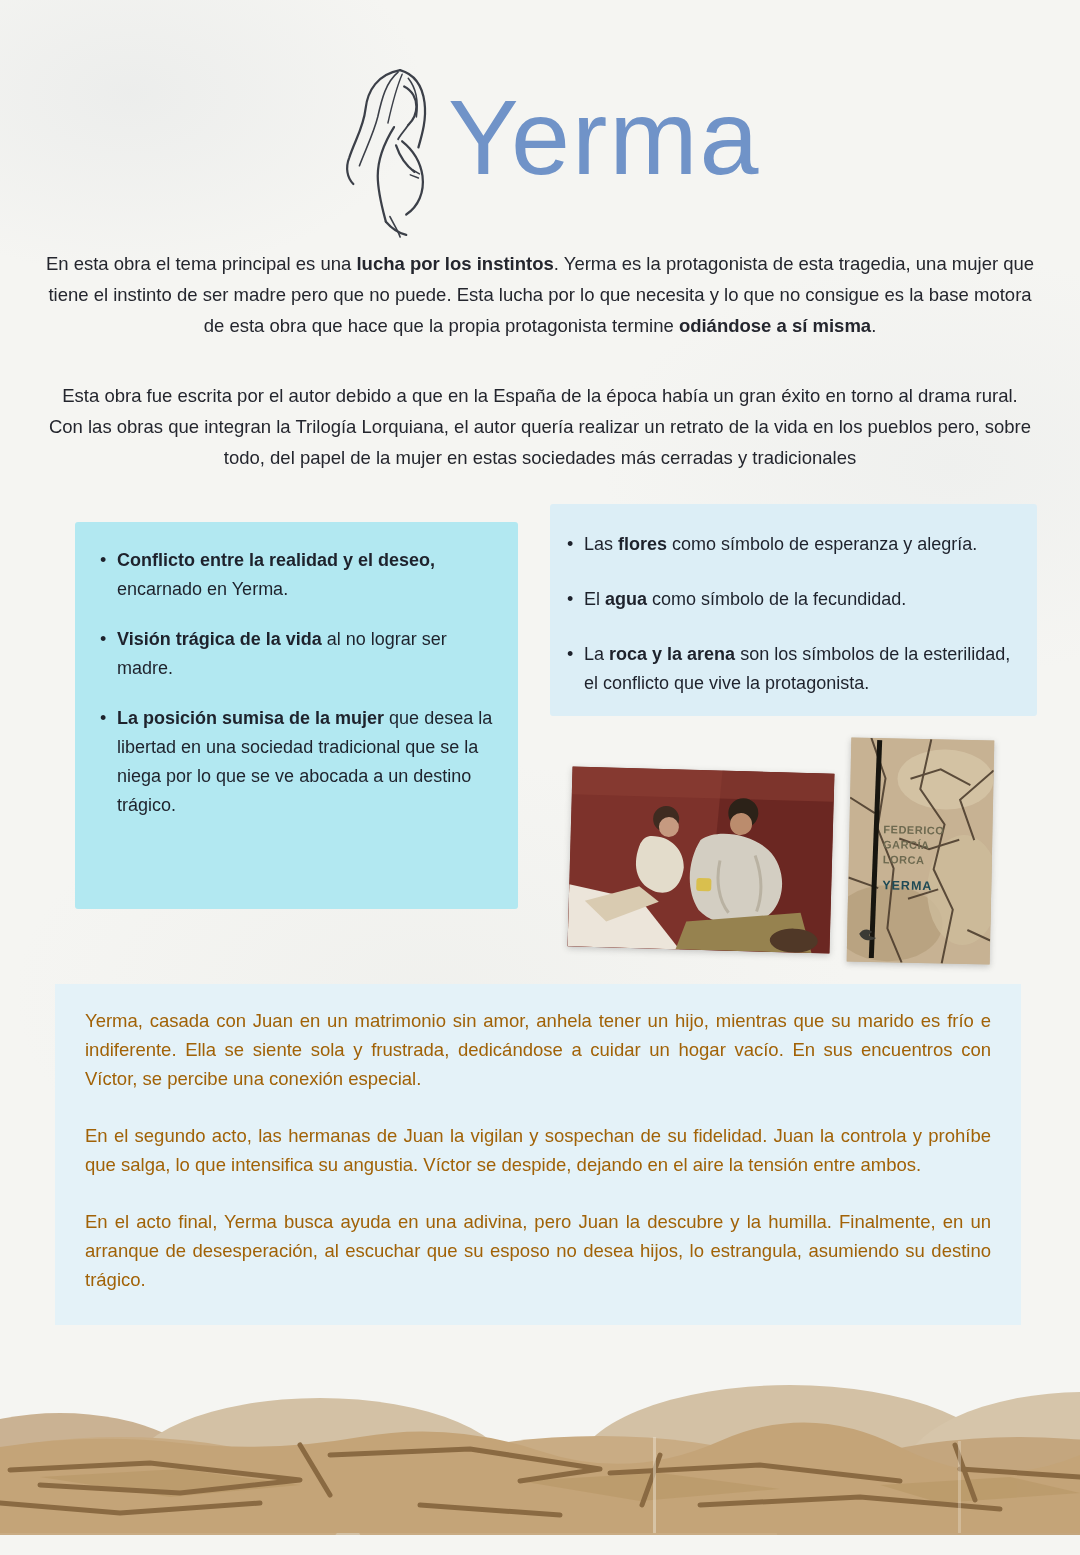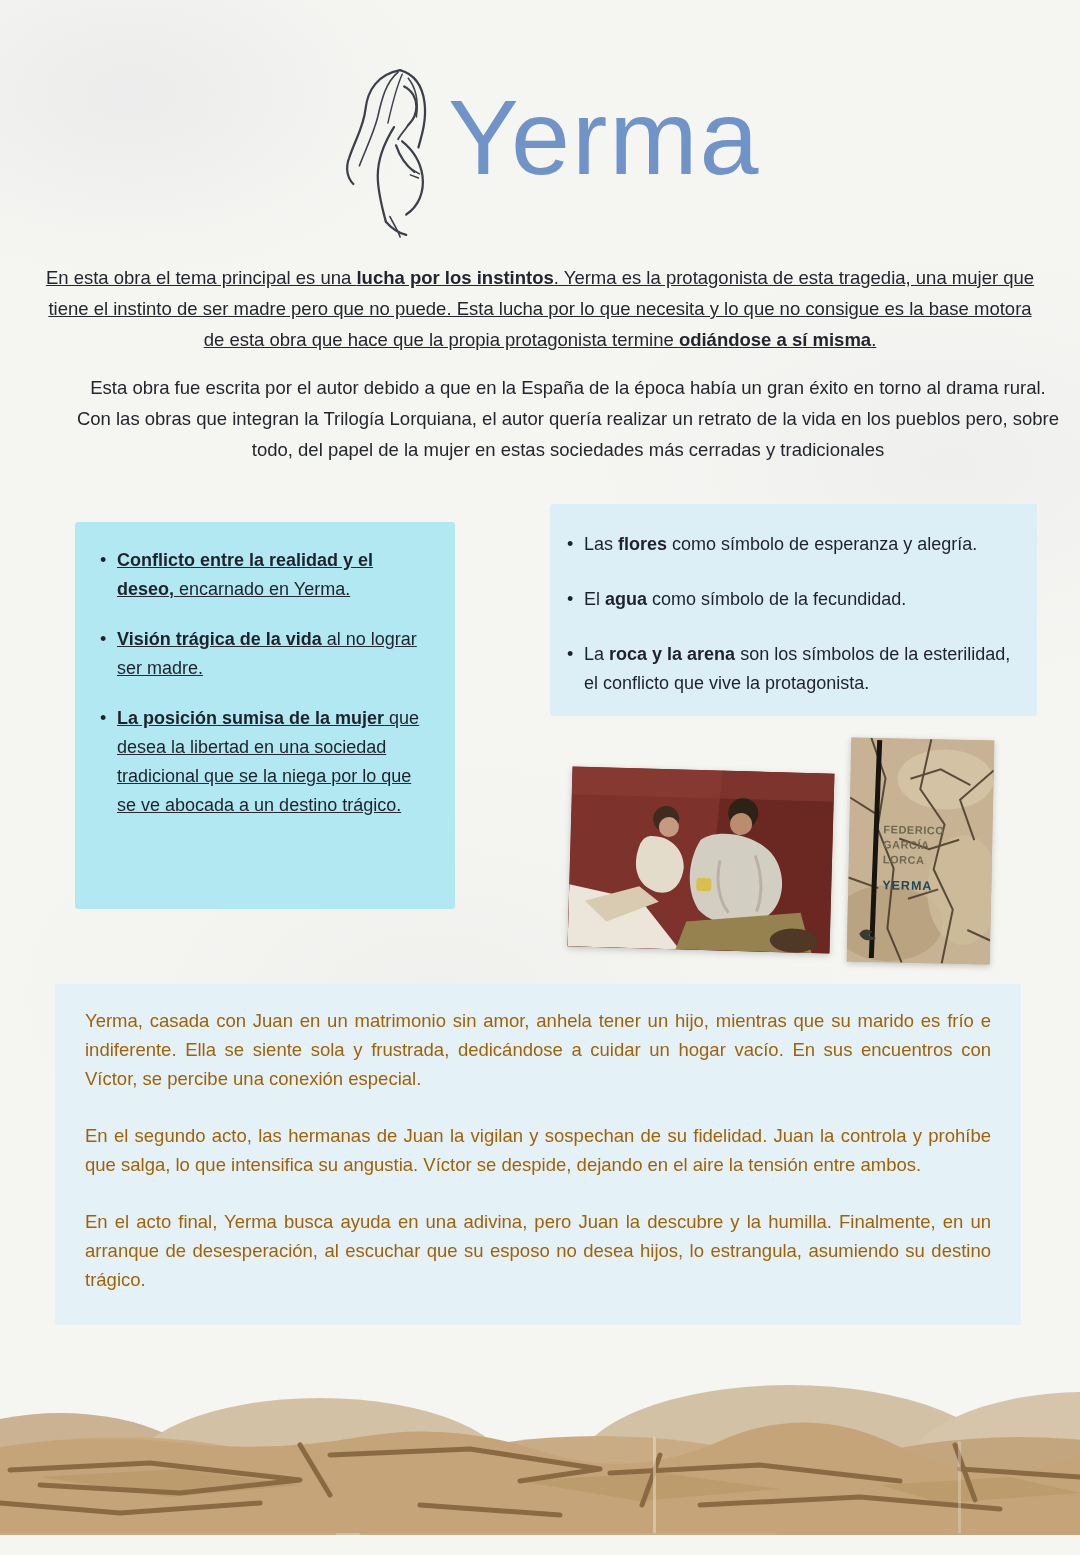--- a/index.html
+++ b/index.html
@@ -24,30 +24,29 @@
     color:var(--accent_blue,#7093c8);
     line-height:1;
   }
 
   
   .intro{
     left:45px; width:990px; text-align:center;
     font-size:18.5px; line-height:31px; color:#24262e;
   }
   .intro b{ font-weight:bold; }
-  .intro-1{ top:262px;text-decoration:underline; }
-  .intro-2{ top:372px;margin-left:28px; }
+  .intro-1{ top:248px; }
+  .intro-2{ top:380px; }
 
   
   .box{ border-radius:3px; }
   .themes-box{
-    left:75px; top:522px; width:380px; height:387px;
+    left:75px; top:522px; width:443px; height:387px;
     background:var(--box_cyan,#b2e8f1);
     padding:24px 20px 0 22px;
-    text-decoration:underline;
   }
   .symbols-box{
     left:550px; top:504px; width:487px; height:212px;
     background:var(--box_light_blue,#dceef6);
     padding:26px 16px 0 14px;
   }
   ul.bullets{ list-style:none; }
   ul.bullets li{
     position:relative; padding-left:20px;
     font-size:18px; line-height:29px; margin-bottom:21px;

